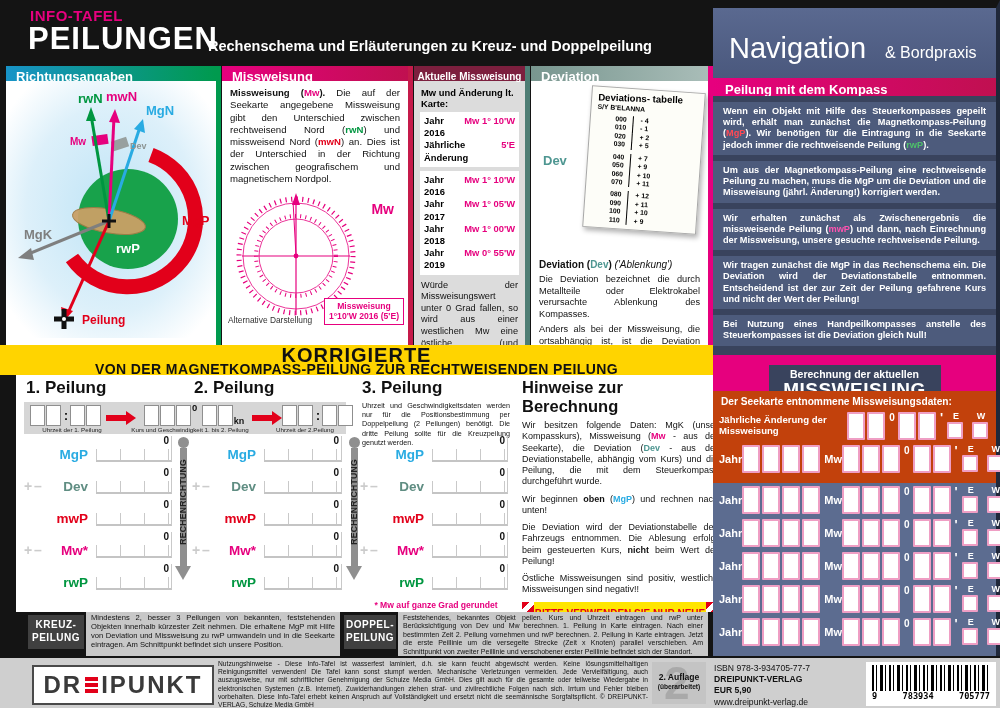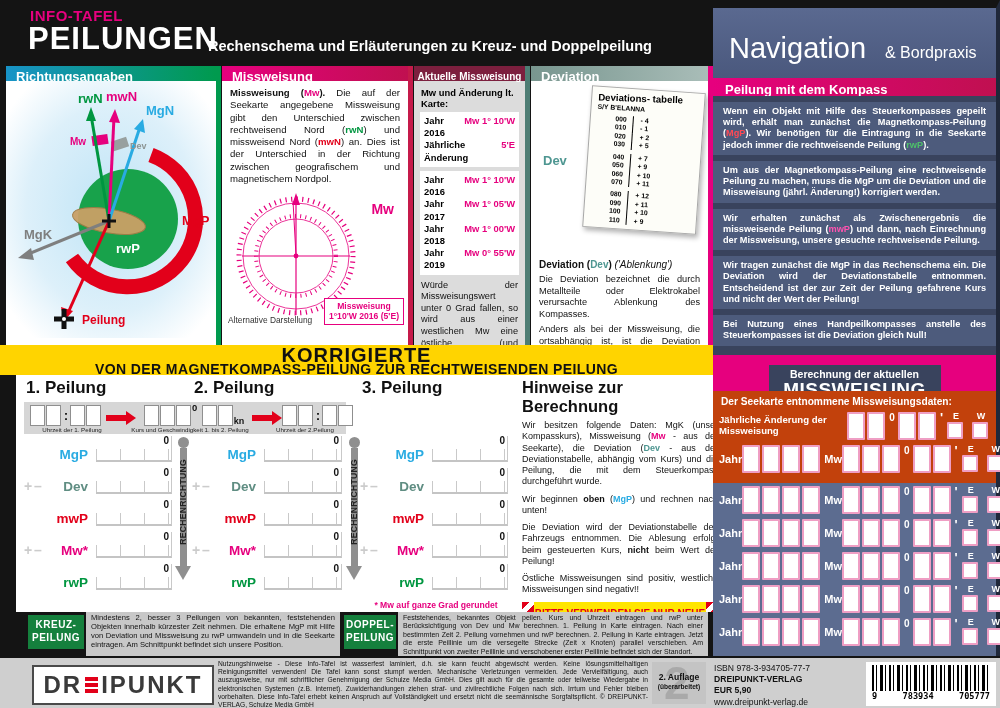--- a/index.html
+++ b/index.html
@@ -89,21 +89,21 @@
   
   .hw-head{font-size:16.5px;font-weight:700;margin:3px 0 4px;color:#111;}
   .hw-para{font-size:9px;line-height:1.25;text-align:justify;margin-bottom:6px;color:#111;}
   .warnbox{display:flex;margin-top:4px;height:62px;}
   .warn-stripe{width:12px;background:repeating-linear-gradient(135deg,#e2001a 0 5px,#fff 5px 10px);}
   .warn-center{flex:1;background:#ffe600;color:#e2001a;font-weight:700;text-align:center;padding-top:6px;}
   .warn-l{font-size:10px;line-height:12.5px;}
   .warn-big{font-size:15px;vertical-align:-1px;}
   
   .kd-band{position:absolute;left:0;top:612px;width:713px;height:44px;background:#141414;}
-  .kd-label{position:absolute;top:3px;background:#15803d;color:#fff;font-weight:700;font-size:10px;text-align:center;line-height:1.25;padding-top:4px;letter-spacing:.5px;}
+  .kd-label{position:absolute;top:3px;background:#404040;color:#fff;font-weight:700;font-size:10px;text-align:center;line-height:1.25;padding-top:4px;letter-spacing:.5px;}
   #kreuz-label{left:28px;width:56px;height:30px;}
   #doppel-label{left:344px;width:52px;height:30px;}
   .kd-text{position:absolute;top:0;height:44px;background:#c8c8c8;color:#111;text-align:justify;box-sizing:border-box;padding:2px 5px;}
   #kreuz-text{left:86px;width:254px;font-size:7.6px;line-height:1.18;}
   #doppel-text{left:398px;width:310px;font-size:7px;line-height:1.2;}
   
   .footer{position:absolute;left:0;top:656px;width:1000px;height:52px;background:#cfcfcf;border-top:2px solid #141414;box-sizing:border-box;}
   .logo-box{position:absolute;left:32px;top:7px;width:178px;height:36px;background:#fff;border:2px solid #4a4a4a;display:flex;align-items:center;justify-content:center;}
   .logo-text{font-size:24px;font-weight:700;color:#3a3a3a;letter-spacing:2px;display:flex;align-items:center;}
   .ebars{display:inline-flex;flex-direction:column;gap:2px;margin:0 3px;}
@@ -419,20 +419,21 @@
             <span class="sgn"></span>
             <span class="rlbl" style="color: rgb(0, 150, 64);">rwP</span>
             <span class="rfield">
               <span class="zero">0</span>
             </span>
           </div>
         </div>
     </div>
     <div class="pcol" id="p3">
       <div class="pcol-head">3. Peilung</div>
+      <div class="p3-intro">Uhrzeit und Geschwindigkeitsdaten werden nur für die Positionsbestimmung per Doppelpeilung (2 Peilungen) benötigt. Die dritte Peilung sollte für die Kreuzpeilung genutzt werden.</div>
       <div class="schema-rows">
           <div class="srow">
             <span class="sgn"></span>
             <span class="rlbl" style="color: rgb(41, 171, 226);">MgP</span>
             <span class="rfield">
               <span class="zero">0</span>
             </span>
           </div>
           <div class="srow">
             <span class="sgn">+ –</span>

